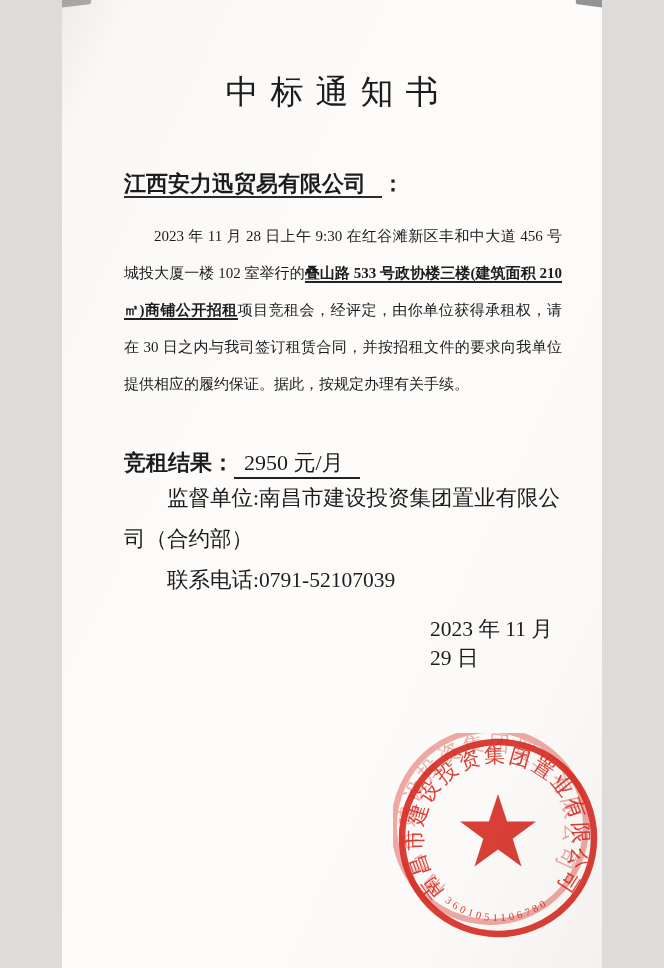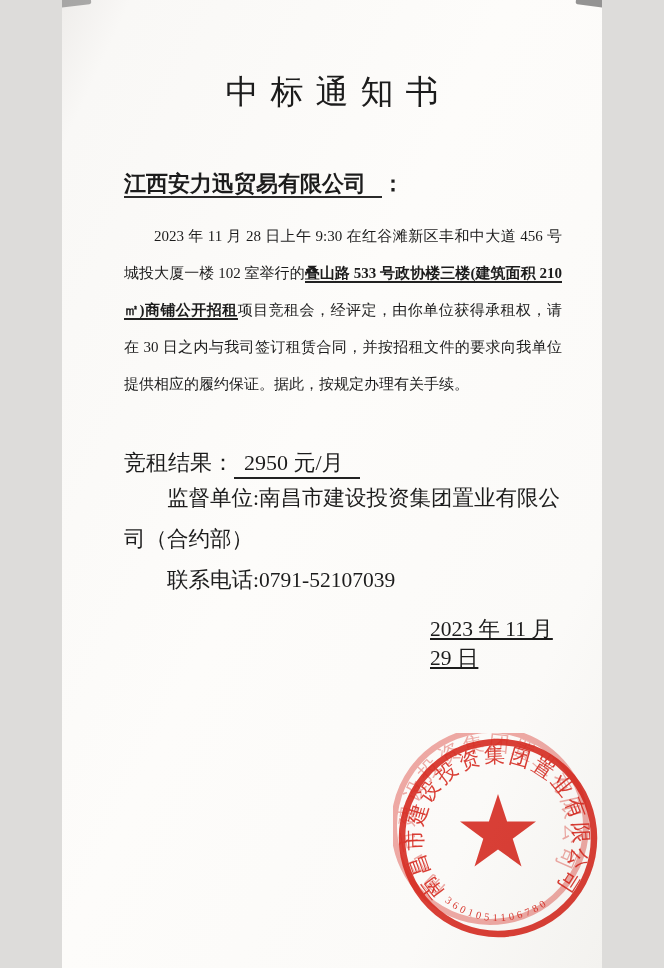--- a/index.html
+++ b/index.html
@@ -9,26 +9,26 @@
     font-family:"Liberation Serif","DejaVu Serif",serif;color:#1c1c1c;
   }
   .artifact-tl{position:absolute;top:-3px;left:-5px;width:34px;height:9px;background:#6b6b6b;opacity:.55;transform:rotate(-7deg);border-radius:2px;}
   .artifact-tr{position:absolute;top:-4px;right:-4px;width:30px;height:10px;background:#4f4f4f;opacity:.6;transform:rotate(8deg);border-radius:2px;}
   .title{margin:70px 0 0 0;text-align:center;font-size:33px;letter-spacing:12px;text-indent:12px;font-weight:500;}
   .addressee{margin:54px 40px 0 62px;font-size:22px;font-weight:bold;}
   .addressee .name{border-bottom:2px solid #2a2a2a;padding-right:16px;}
   .para1{margin:19px 40px 0 62px;font-size:15px;line-height:37px;text-align:justify;text-justify:inter-ideograph;text-indent:2em;}
   .para1 .useg{font-weight:bold;border-bottom:2px solid #222;}
   .result{margin:45px 40px 0 62px;font-size:22px;}
-  .result .label{font-weight:normal;margin-top:44px;}
+  .result .label{font-weight:bold;margin-top:44px;}
   .result .value{border-bottom:2px solid #222;padding:0 16px 2px 10px;}
   .para2{margin:47px 40px 0 62px;font-size:21.5px;line-height:41px;text-align:justify;text-justify:inter-ideograph;text-indent:2em;}
   .infoline{margin:0 40px 0 62px;font-size:21.5px;line-height:41px;text-indent:2em;}
   .lessor{margin:64px 40px 0 205px;font-size:21.5px;}
-  .dateline{margin:13px 40px 0 368px;font-size:21.5px;text-decoration:underline;}
+  .dateline{margin:13px 40px 0 368px;font-size:21.5px;}
   .seal{position:absolute;left:331px;top:733px;width:210px;height:210px;mix-blend-mode:multiply;pointer-events:none;filter:blur(.3px);}
   .seal svg{width:100%;height:100%;}
 </style>
 </head>
 <body>
 
 <div class="page">
 
   <div class="artifact-tl"></div>
   <div class="artifact-tr"></div>

